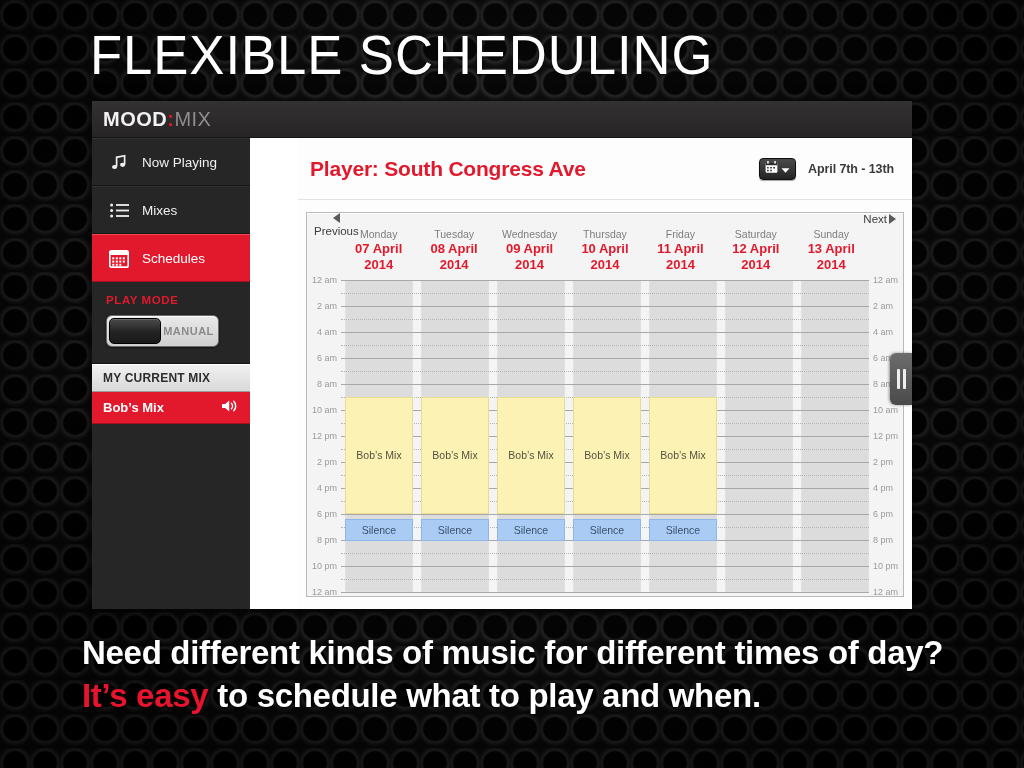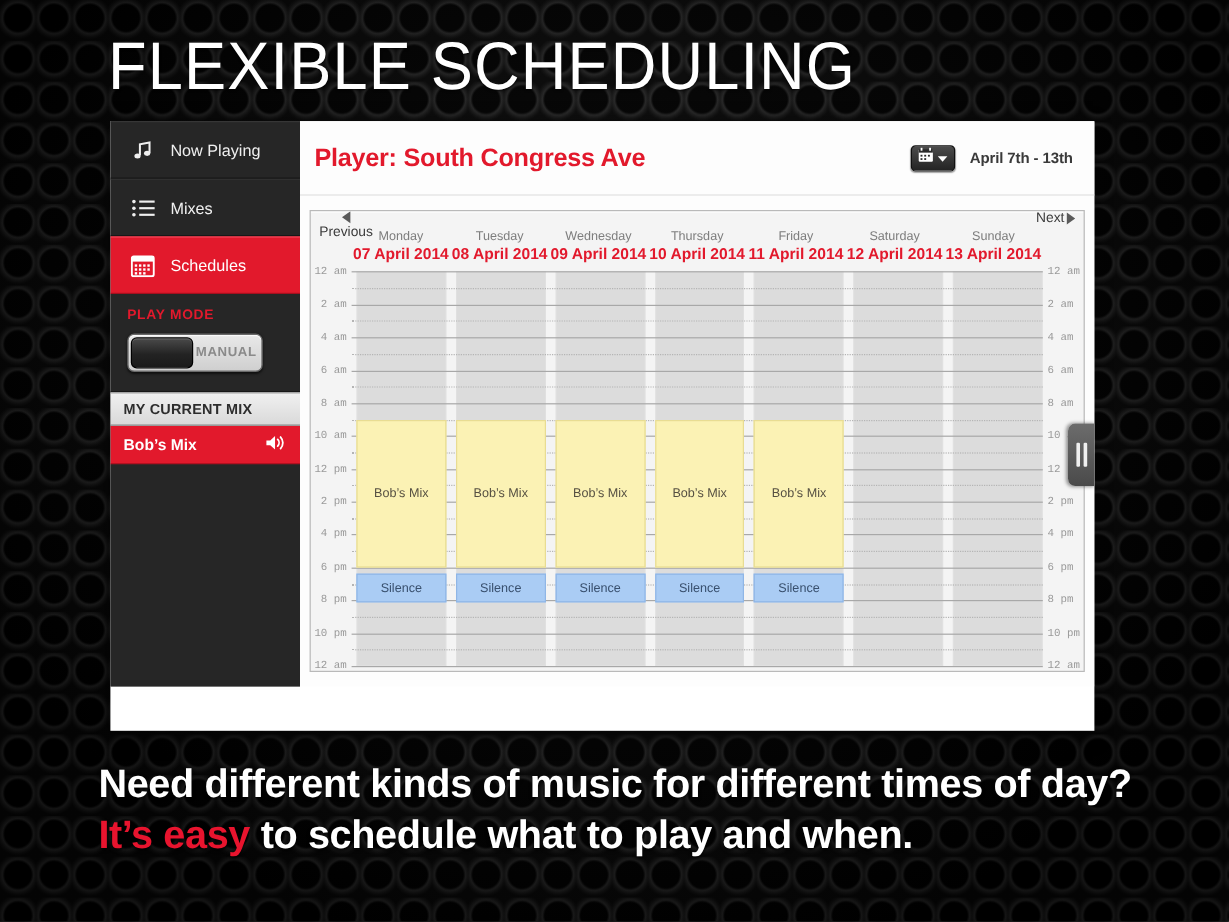--- a/index.html
+++ b/index.html
@@ -176,20 +176,21 @@
   }
   .mix-row .nm { flex: 1; }
   .sidebar-fill { flex: 1; background: #262626; }
 
   
   .main {
     flex: 1;
     background: #fdfdfd;
     display: flex; flex-direction: column;
     padding: 0;
+    margin-left: 48px;
   }
   .main-head {
     height: 62px;
     display: flex; align-items: center;
     padding: 0 18px 0 12px;
     border-bottom: 1px solid #e2e2e2;
     background: #fdfdfd;
   }
   .player-title {
     font-size: 21px; font-weight: bold;
@@ -251,21 +252,20 @@
   
   .grid-area {
     flex: 1;
     display: flex;
     position: relative;
     padding-bottom: 4px;
   }
   .time-col {
     flex: 0 0 34px;
     position: relative;
-    font-family: Liberation Mono, monospace;
   }
   .time-col.right { flex: 0 0 34px; }
   .tlabel {
     position: absolute;
     right: 4px;
     font-size: 9px;
     color: #9a9a9a;
     transform: translateY(-50%);
     white-space: nowrap;
   }
@@ -336,20 +336,25 @@
 
 <div id="slide">
 
   <div class="mesh"></div>
   <div class="mesh-vig"></div>
 
   <div class="headline">FLEXIBLE SCHEDULING</div>
 
   <div class="app">
 
+    <div class="titlebar">
+      <div class="logo">
+        <span class="m1">MOOD</span><span class="colon">:</span><span class="m2">MIX</span>
+      </div>
+    </div>
 
     <div class="body-row">
 
       <div class="sidebar">
 
         <div class="nav-item">
           <span class="nav-ico">
             <svg width="19" height="19" viewBox="0 0 19 19">
               <path d="M6.6 13.4V4.3l8-1.6v8.7" fill="none" stroke="#efefef" stroke-width="1.7"></path>
               <ellipse cx="4.6" cy="14.0" rx="2.6" ry="2.1" fill="#efefef"></ellipse>

